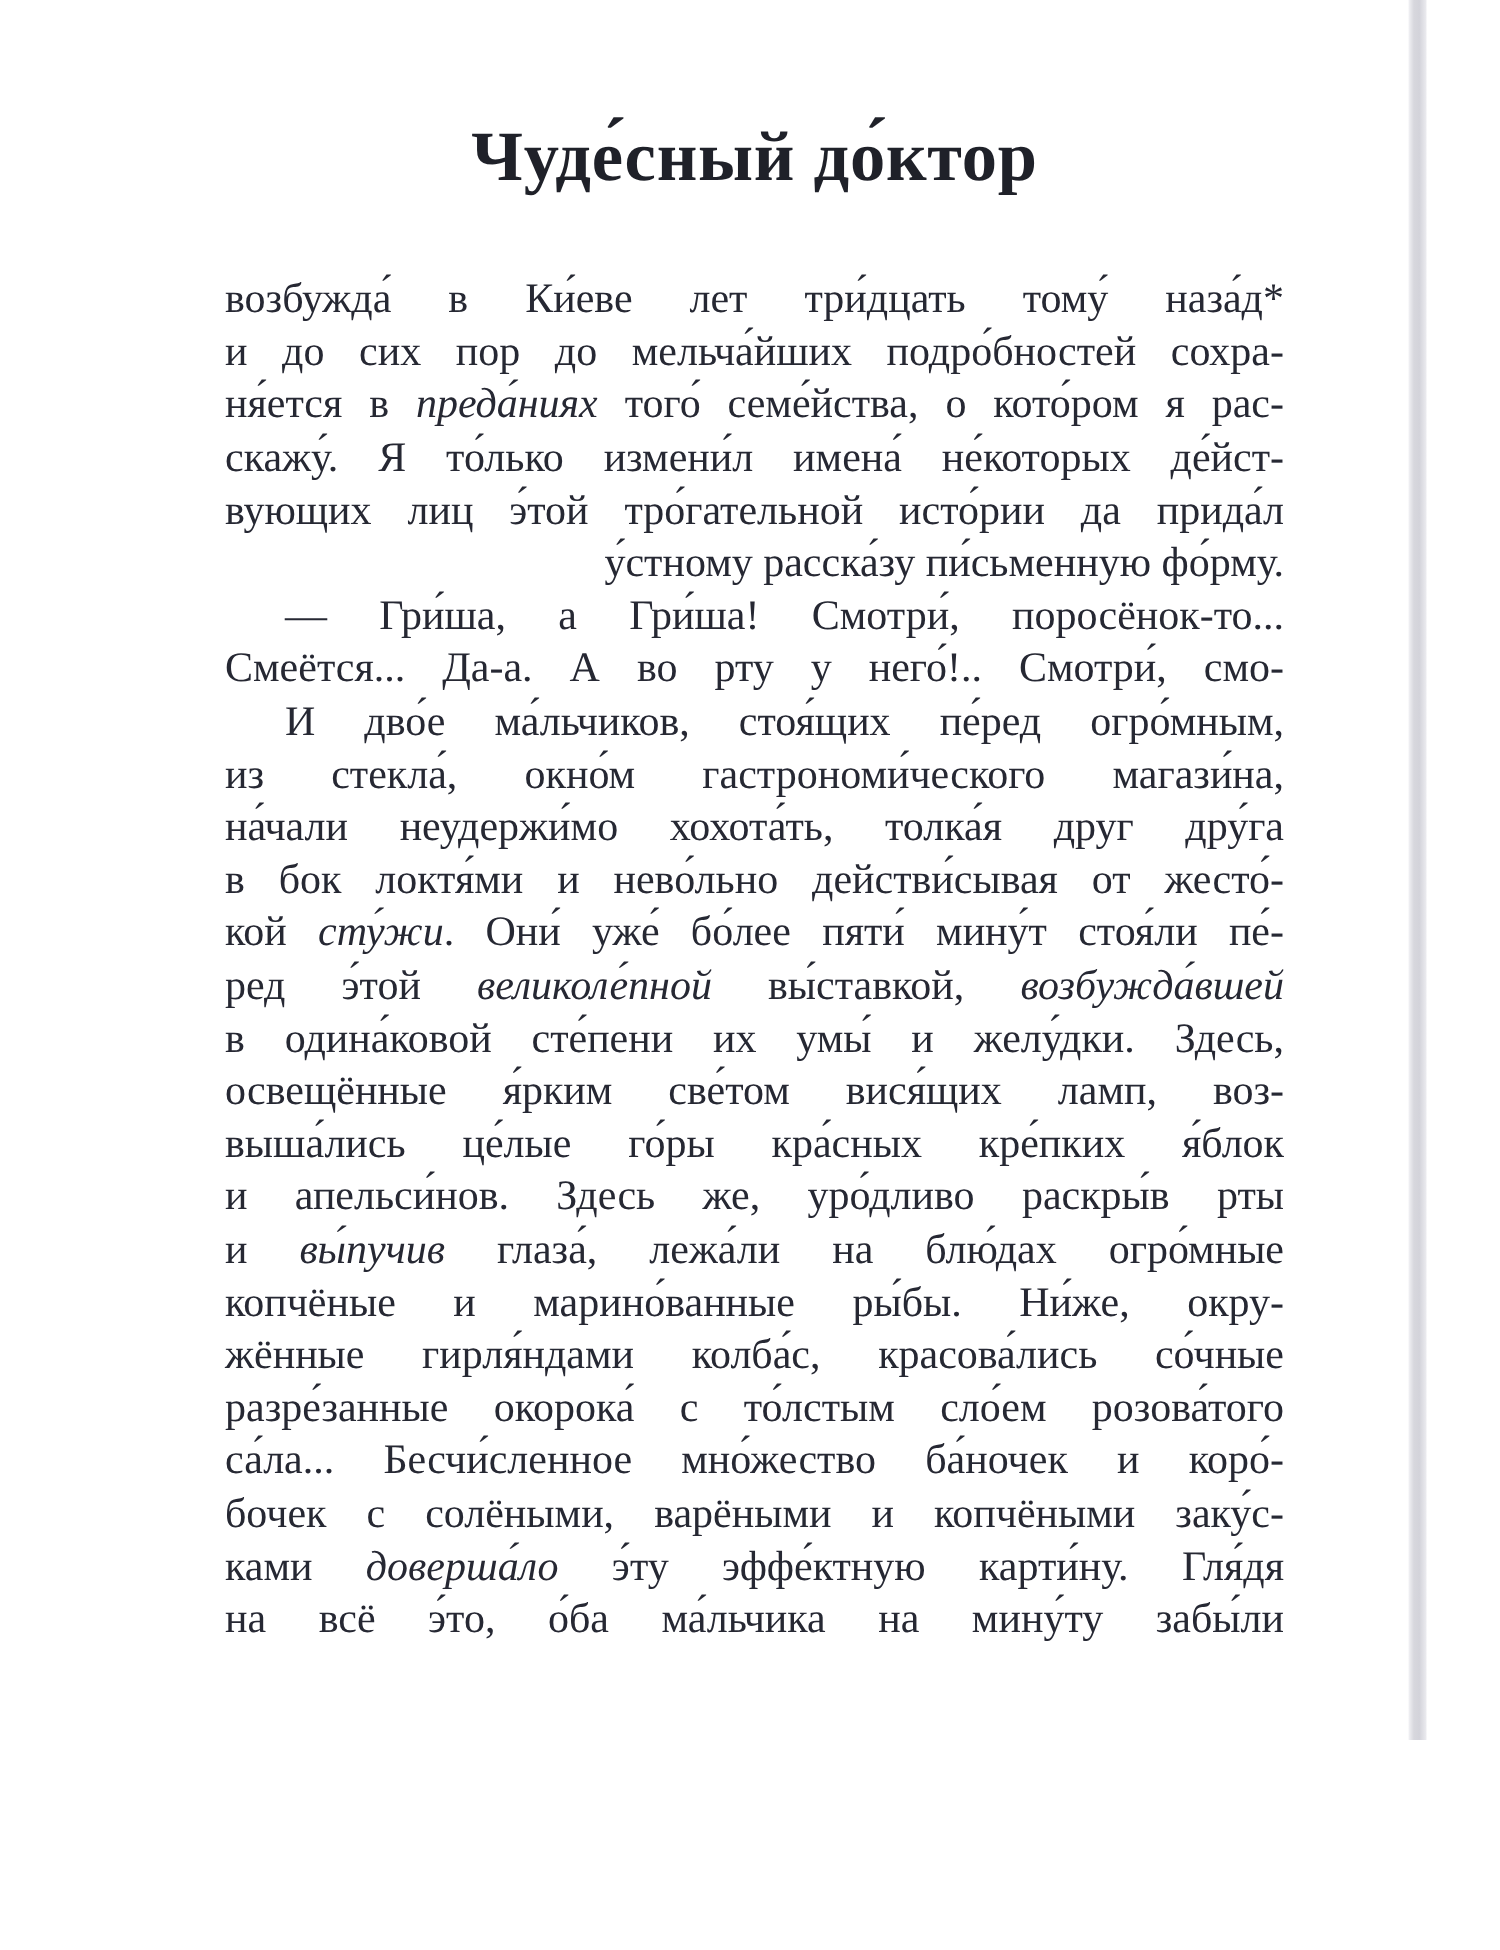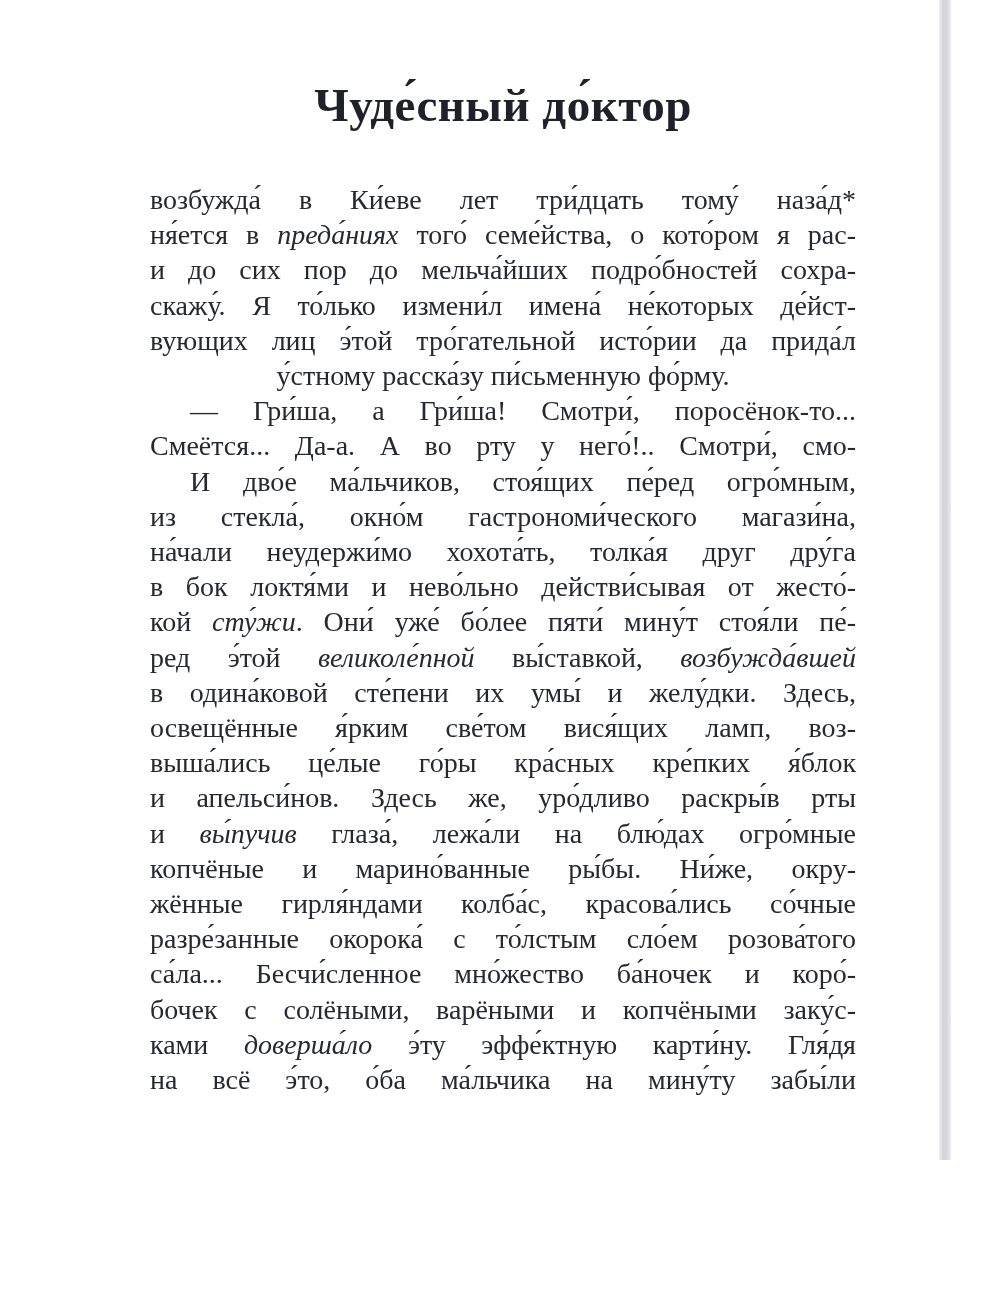--- a/index.html
+++ b/index.html
@@ -38,21 +38,21 @@
   }
   .text-block {
     position: absolute;
     top: 182px;
     left: 150px;
     width: 706px;
     font-size: 28px;
     line-height: 35.2px;
   }
   .line {
-    text-align: center;
+    text-align: right;
     min-height: 35.2px;
     white-space: nowrap;
   }
   .line.j {
     white-space: normal;
     text-align: justify;
     text-align-last: justify;
   }
   .line.ind {
     text-indent: 40px;
@@ -71,22 +71,22 @@
   }
 </style>
 </head>
 <body>
 
 <div id="stage">
   <div class="scan-strip"></div>
   <div class="page-title">Чуде́сный до́ктор</div>
   <div class="text-block">
       <div class="line j"><span>возбужда́ в Ки́еве лет три́дцать тому́ наза́д*</span></div>
+      <div class="line j"><span>и до сих пор до мельча́йших подро́бностей сохра-</span></div>
       <div class="line j"><span>ня́ется в </span><span class="it">преда́ниях</span><span> того́ семе́йства, о кото́ром я рас-</span></div>
-      <div class="line j"><span>и до сих пор до мельча́йших подро́бностей сохра-</span></div>
       <div class="line j"><span>скажу́. Я то́лько измени́л имена́ не́которых де́йст-</span></div>
       <div class="line j"><span>вующих лиц э́той тро́гательной исто́рии да прида́л</span></div>
       <div class="line"><span>у́стному расска́зу пи́сьменную фо́рму.</span></div>
       <div class="line j ind"><span>— Гри́ша, а Гри́ша! Смотри́, поросёнок-то...</span></div>
       <div class="line j"><span>Смеётся... Да-а. А во рту у него́!.. Смотри́, смо-</span></div>
       <div class="line j ind"><span>И дво́е ма́льчиков, стоя́щих пе́ред огро́мным,</span></div>
       <div class="line j"><span>из стекла́, окно́м гастрономи́ческого магази́на,</span></div>
       <div class="line j"><span>на́чали неудержи́мо хохота́ть, толка́я друг дру́га</span></div>
       <div class="line j"><span>в бок локтя́ми и нево́льно действи́сывая от жесто́-</span></div>
       <div class="line j"><span>кой </span><span class="it">сту́жи</span><span>. Они́ уже́ бо́лее пяти́ мину́т стоя́ли пе́-</span></div>

